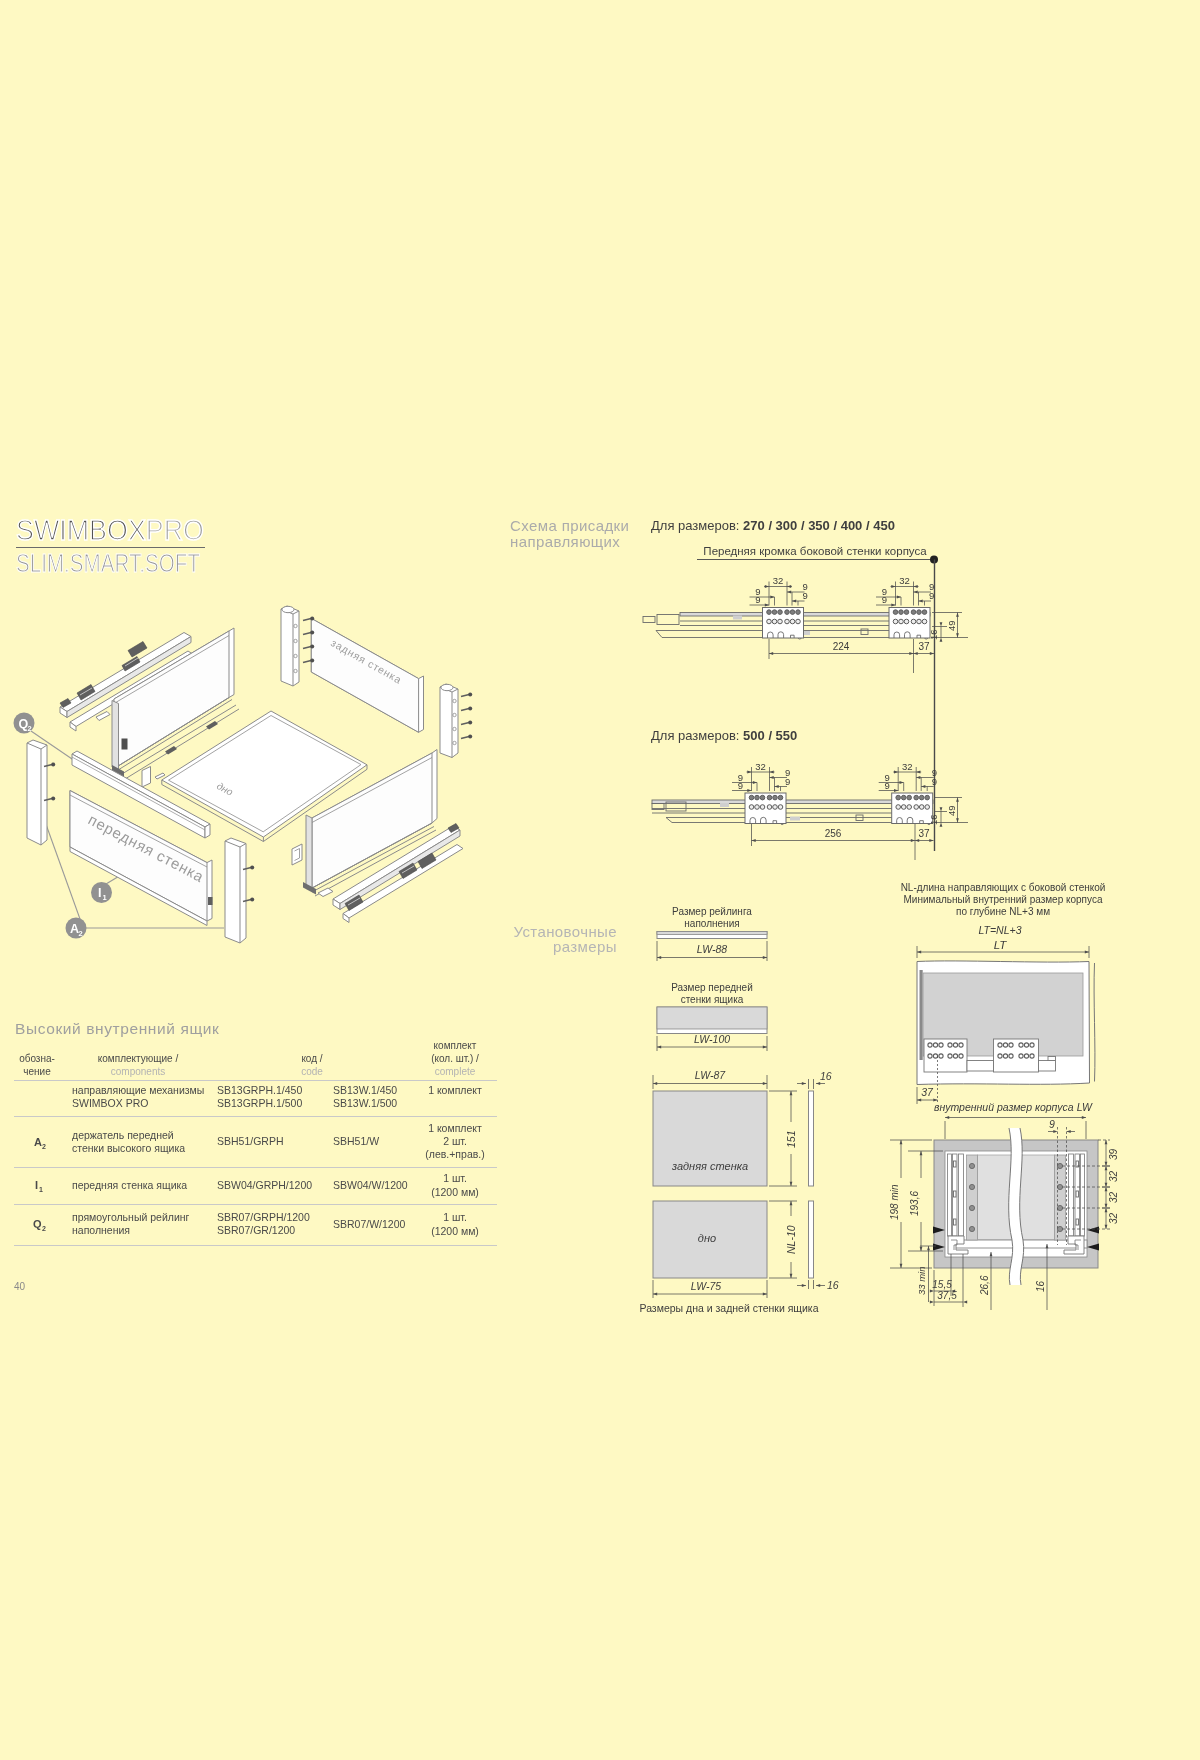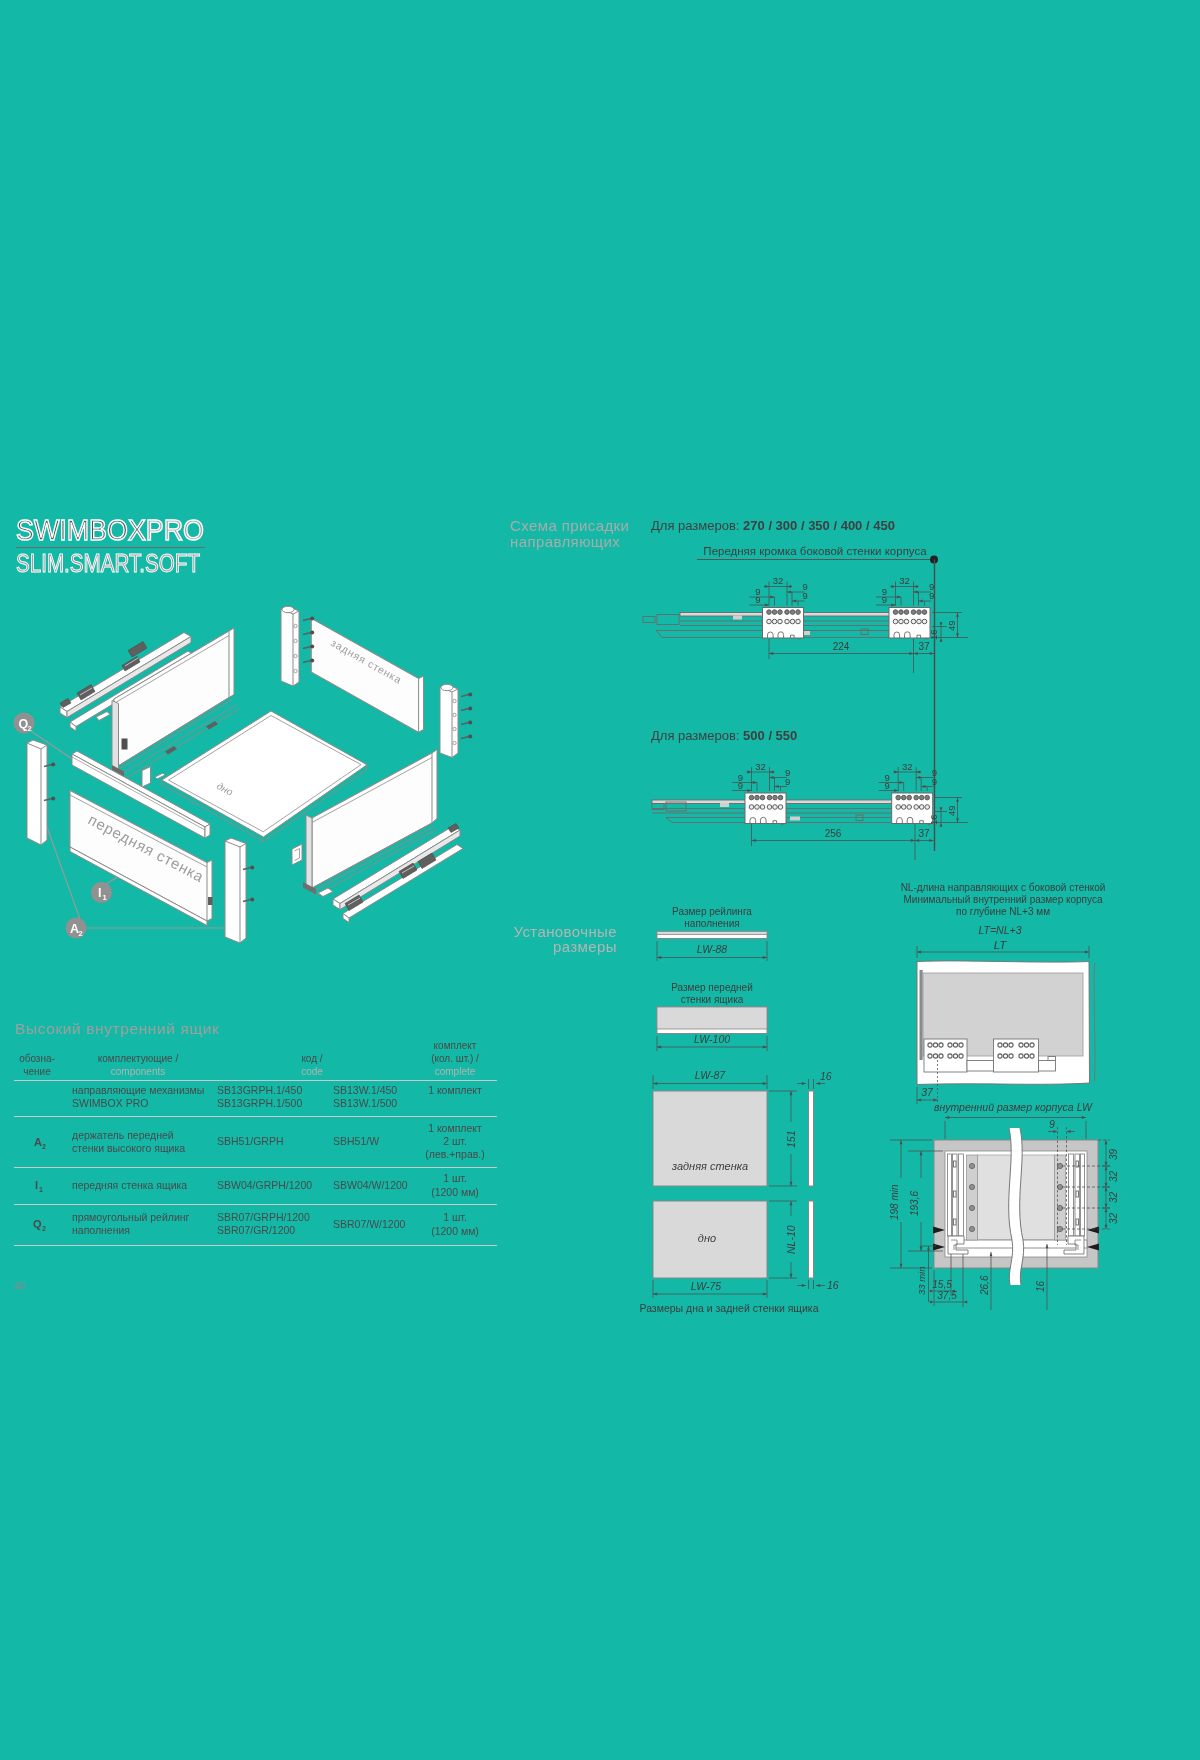--- a/index.html
+++ b/index.html
@@ -1,15 +1,15 @@
 <!DOCTYPE html>
 <html><head><meta charset="utf-8">
 <style>
 html,body{margin:0;padding:0;background:#fff;}
-#page{position:relative;width:1200px;height:1760px;background:#14b8a6;overflow:hidden;
+#page{position:relative;width:1200px;height:1760px;background:#fef9c3;overflow:hidden;
   font-family:"Liberation Sans",sans-serif;}
 svg{position:absolute;left:0;top:0;}
 svg text{font-family:"Liberation Sans",sans-serif;}
 </style></head>
 <body>
 <div id="page">
 <svg width="1200" height="1760" viewBox="0 0 1200 1760">
 <defs>
 
   <g id="brk">

